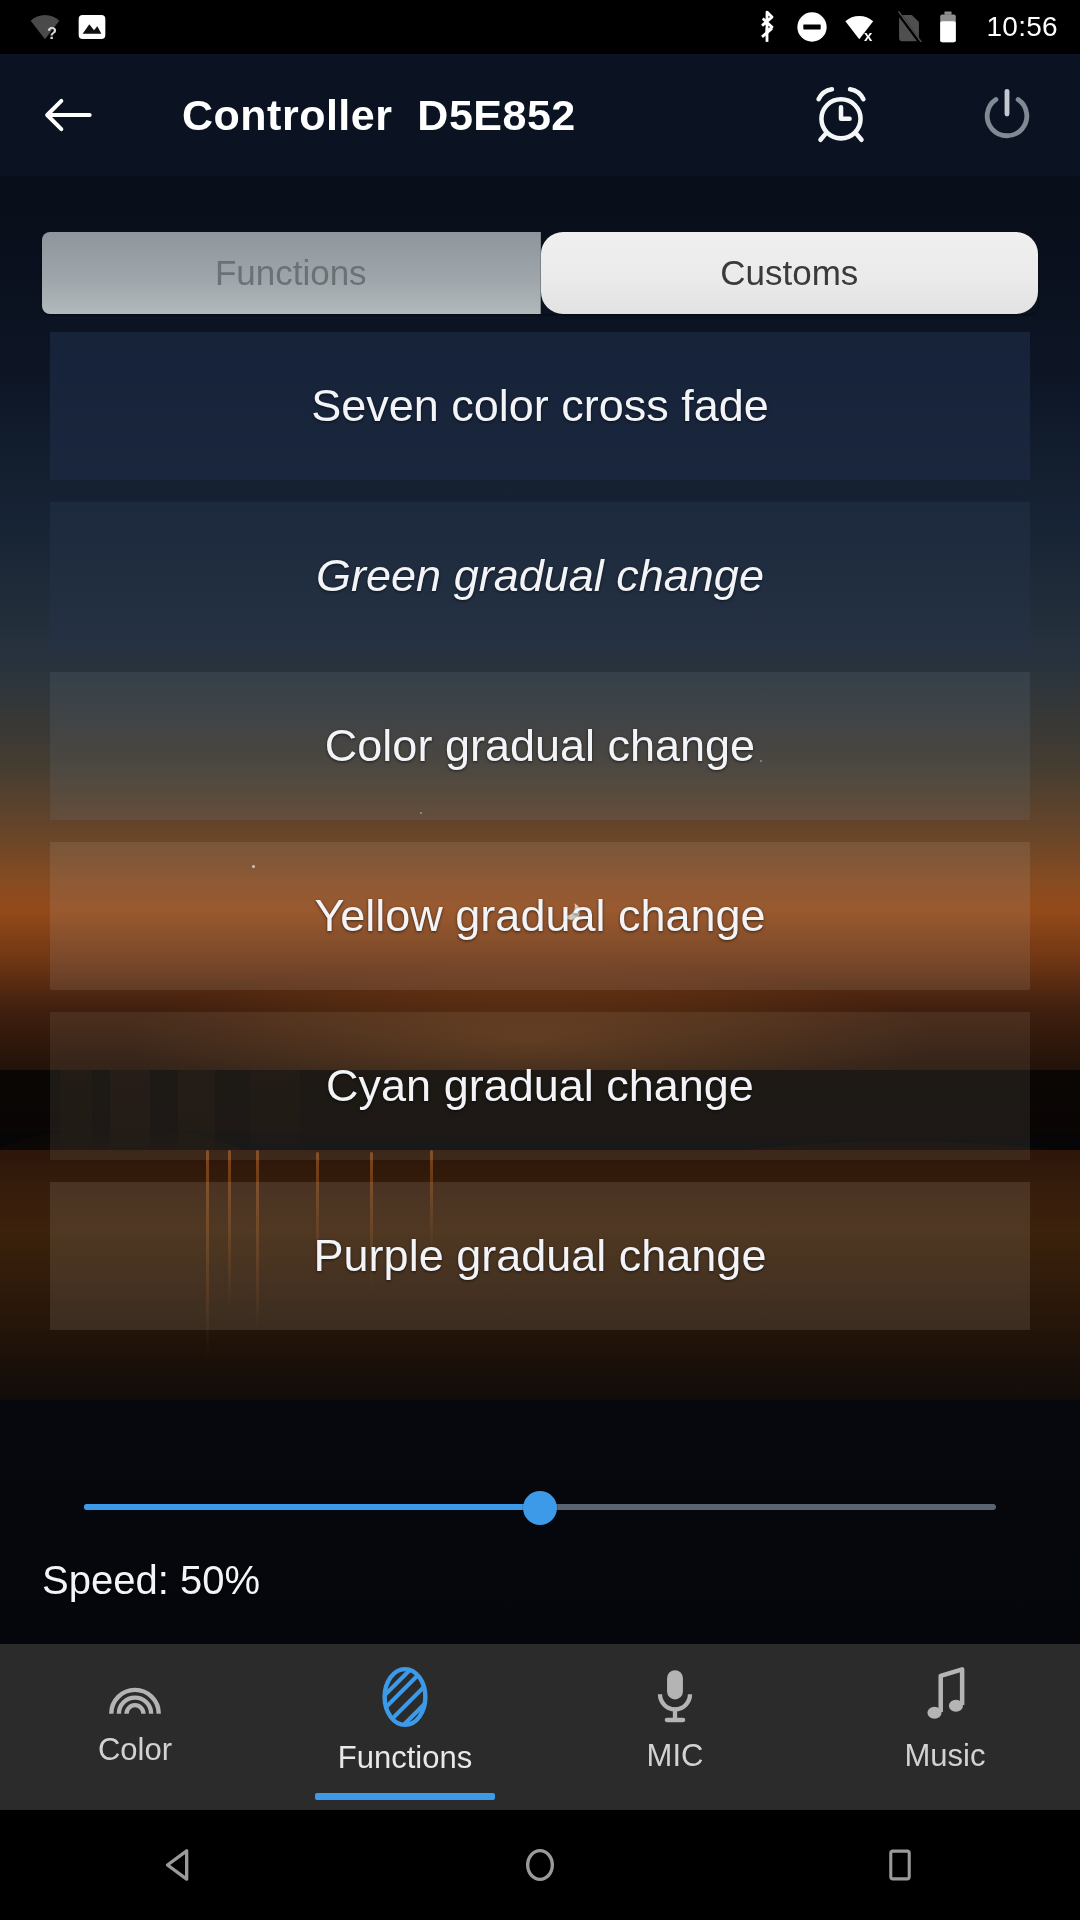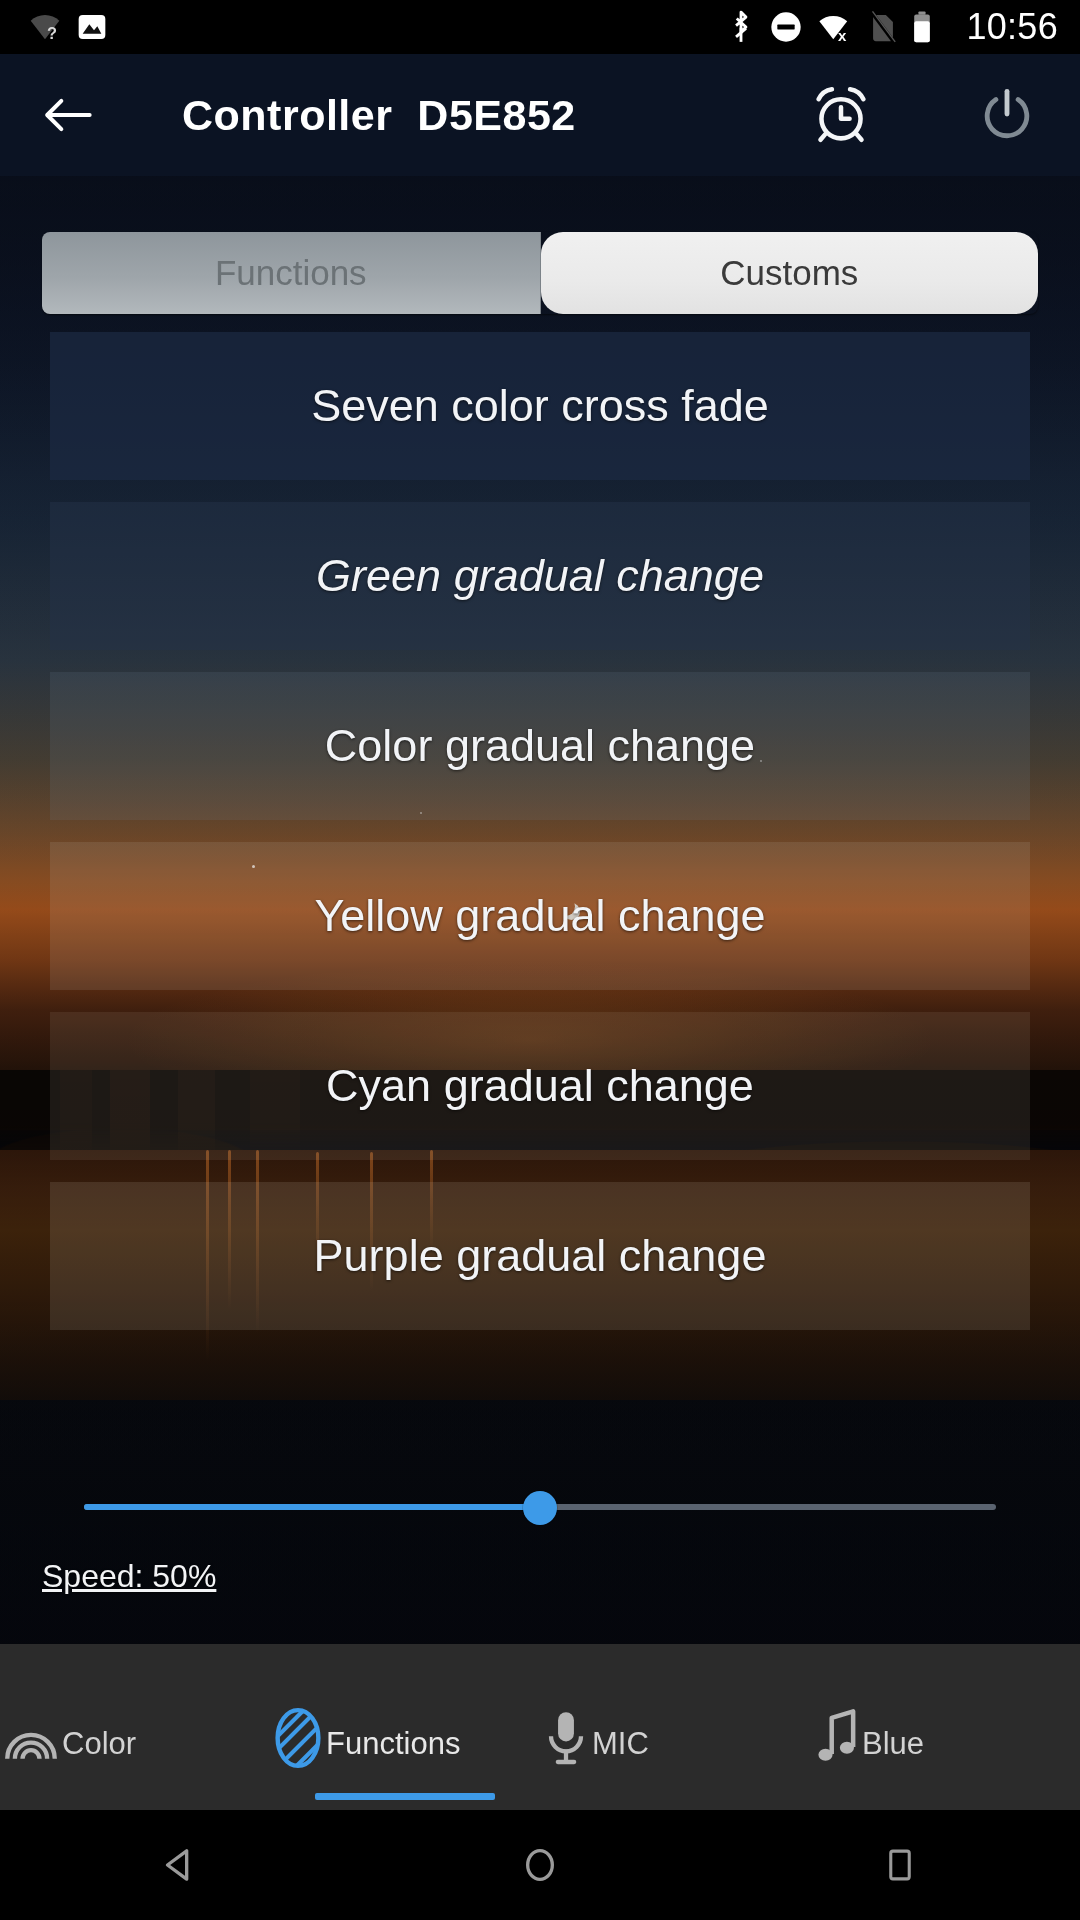--- a/index.html
+++ b/index.html
@@ -74,21 +74,21 @@
   }
   .wp-darken{position:absolute;left:0;top:0;width:1080px;height:1810px;
     background:linear-gradient(to bottom,rgba(6,9,18,.55) 0 250px,rgba(6,9,18,.22) 480px,rgba(0,0,0,.05) 880px,rgba(0,0,0,.35) 1300px,rgba(4,6,12,.72) 1810px);}
   .wp-glow{position:absolute;left:120px;top:960px;width:820px;height:160px;border-radius:50%;
     background:radial-gradient(ellipse at center,rgba(255,150,50,.22),rgba(255,120,40,0) 70%);}
 
   
   .statusbar{position:absolute;left:0;top:0;width:1080px;height:54px;background:#000;z-index:30;}
   .sb-left{position:absolute;left:28px;top:0;height:54px;display:flex;align-items:center;gap:14px;}
   .sb-right{position:absolute;right:22px;top:0;height:54px;display:flex;align-items:center;gap:16px;}
-  .sb-time{color:#fff;font-size:36px;letter-spacing:.3px;margin-left:18px;}
+  .sb-time{color:#fff;font-size:28px;letter-spacing:.3px;margin-left:12px;}
   .ic{display:block;}
 
   
   .appbar{position:absolute;left:0;top:54px;width:1080px;height:122px;background:#0b1323;z-index:20;
           display:flex;align-items:center;gap:48px;}
   .appbar .back{width:60px;height:60px;margin-left:38px;display:flex;align-items:center;justify-content:center;}
   .appbar .title{color:#fff;font-size:43px;font-weight:bold;margin-left:36px;letter-spacing:.5px;white-space:pre;}
   .appbar .spacer{flex:1;}
   .appbar .hicon{width:70px;height:70px;display:flex;align-items:center;justify-content:center;}
   .appbar .hicon.alarm{margin-right:48px;}
@@ -114,26 +114,26 @@
   .row.r5{background:rgba(190,185,175,.14);}
   .row.r6{background:rgba(210,195,175,.10);}
   .row.r7{background:rgba(215,205,190,.13);}
 
   
   .slider-wrap{position:absolute;left:0;top:1448px;width:1080px;height:120px;z-index:14;}
   .track{position:absolute;left:84px;top:56px;width:912px;height:6px;border-radius:3px;background:#5a6370;}
   .track-fill{position:absolute;left:0;top:0;height:6px;border-radius:3px;background:#3d9ae8;}
   .thumb{position:absolute;top:43px;width:34px;height:34px;border-radius:50%;background:#3d9ae8;
          transform:translateX(-17px);box-shadow:0 0 0 1px rgba(0,0,0,.15);}
-  .speed{position:absolute;left:42px;top:1558px;color:#f3f4f6;font-size:32px;z-index:14;
-         text-shadow:0 1px 3px rgba(0,0,0,.6);text-decoration:underline;}
+  .speed{position:absolute;left:42px;top:1558px;color:#f3f4f6;font-size:40px;z-index:14;
+         text-shadow:0 1px 3px rgba(0,0,0,.6);}
 
   
   .bottomnav{position:absolute;left:0;top:1644px;width:1080px;height:166px;background:#2b2b2b;z-index:25;display:flex;}
-  .nav{flex:1;position:relative;display:flex;flex-direction:row;align-items:center;justify-content:flex-start;padding-top:22px;}
+  .nav{flex:1;position:relative;display:flex;flex-direction:column;align-items:center;justify-content:flex-start;padding-top:22px;}
   .nav .nlabel{margin-top:12px;font-size:31px;color:#d2d2d2;}
   .nav.active .nlabel{color:#e8e8e8;}
   .nav .underline{position:absolute;left:50%;transform:translateX(-50%);bottom:10px;width:180px;height:7px;background:#3d9ae8;border-radius:2px;}
 
   
   .androidnav{position:absolute;left:0;top:1810px;width:1080px;height:110px;background:#000;z-index:30;display:flex;}
   .anav{flex:1;display:flex;align-items:center;justify-content:center;}
 </style>
 </head>
 <body>
@@ -330,21 +330,21 @@
       <span class="nlabel">MIC</span>
     </div>
     <div class="nav">
       <span>
         <svg class="ic" width="52" height="60" viewBox="0 0 22 28">
             <path d="M9 21.5 L9 4.6 L19 1.6 L19 18.2" stroke="#b4b4b4" stroke-width="2.1" fill="none" stroke-linejoin="round"></path>
             <ellipse cx="6.1" cy="21.8" rx="3.3" ry="2.8" fill="#b4b4b4"></ellipse>
             <ellipse cx="16.1" cy="18.5" rx="3.3" ry="2.8" fill="#b4b4b4"></ellipse>
           </svg>
       </span>
-      <span class="nlabel">Blue</span>
+      <span class="nlabel">Music</span>
     </div>
   </div>
 
   <div class="androidnav">
     <div class="anav">
       <span>
         <svg class="ic" width="40" height="40" viewBox="0 0 24 24">
             <path d="M16 3.5 L16 20.5 L4.5 12 Z" fill="none" stroke="#9a9a9a" stroke-width="2" stroke-linejoin="round"></path>
           </svg>
       </span>

